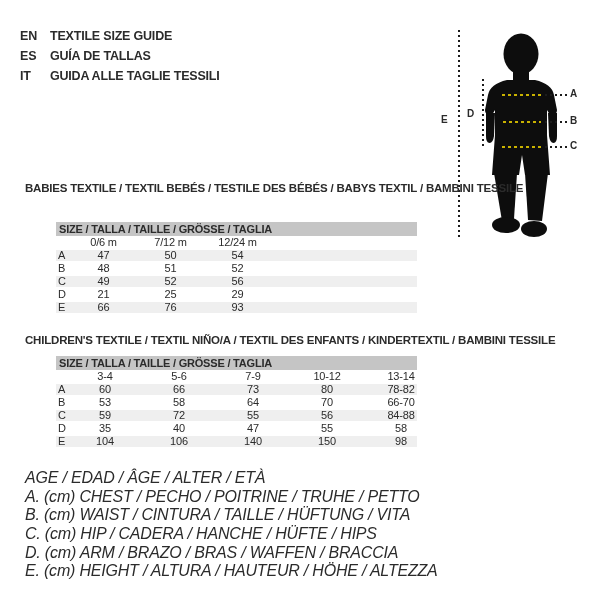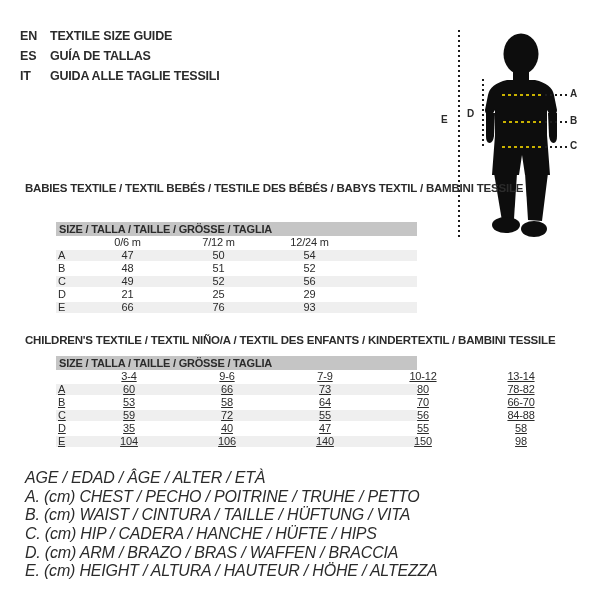--- a/index.html
+++ b/index.html
@@ -38,28 +38,28 @@
 
   
   .sect-title { position:absolute; left:25px; font-size:11.5px; font-weight:bold; white-space:nowrap; }
   .babies-title   { top:182px; }
   .children-title { top:334px; }
 
   
   .table { position:absolute; left:25px; font-size:11px;margin-left:31px; }
   .t-header { height:14px; line-height:14px; background:#c5c5c5; padding-left:3px;
               font-weight:bold; width:361px; }
-  .t-row { display:grid; height:13px; line-height:13px;gap:24px; }
+  .t-row { display:grid; height:13px; line-height:13px; }
   .t-row .c  { text-align:center; }
   .t-row .c0 { text-align:left; padding-left:2px; }
   .banded { background:linear-gradient(#efefef,#efefef) 0 1px / 361px 11px no-repeat; }
   .babies   { top:222px; width:361px; }
   .babies .t-row   { grid-template-columns:14px 67px 67px 67px; }
   .children { top:356px; width:382px; }
-  .children .t-row { grid-template-columns:12px 74px 74px 74px 74px 74px;text-decoration:underline; }
+  .children .t-row { grid-template-columns:12px 74px 74px 74px 74px 74px; }
 
   
   .legend { position:absolute; left:25px; top:469px; font-size:16px;font-style:italic; }
   .legend-line { height:18.7px; line-height:18.7px; white-space:nowrap; }
 </style>
 </head>
 <body>
 
 <div class="langs">
   <div class="lang-row">
@@ -153,21 +153,21 @@
   </div>
 </div>
 
 <div class="sect-title children-title">CHILDREN'S TEXTILE / TEXTIL NIÑO/A / TEXTIL DES ENFANTS / KINDERTEXTIL / BAMBINI TESSILE</div>
 
 <div class="table children">
   <div class="t-header">SIZE / TALLA / TAILLE / GRÖSSE / TAGLIA</div>
   <div class="t-row">
     <span class="c0"></span>
     <span class="c">3-4</span>
-    <span class="c">9-6</span>
+    <span class="c">5-6</span>
     <span class="c">7-9</span>
     <span class="c">10-12</span>
     <span class="c">13-14</span>
   </div>
   <div class="t-row banded">
     <span class="c0">A</span>
     <span class="c">60</span>
     <span class="c">66</span>
     <span class="c">73</span>
     <span class="c">80</span>

